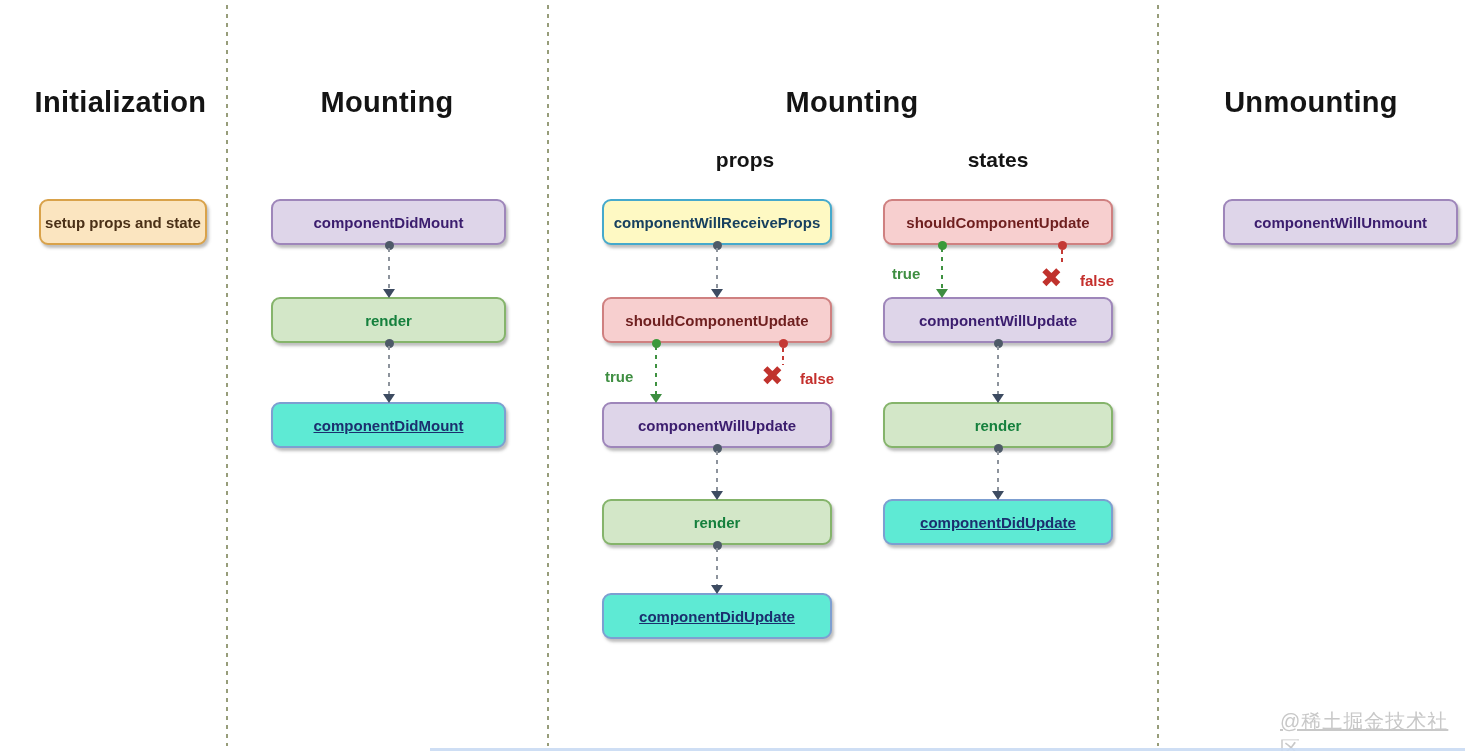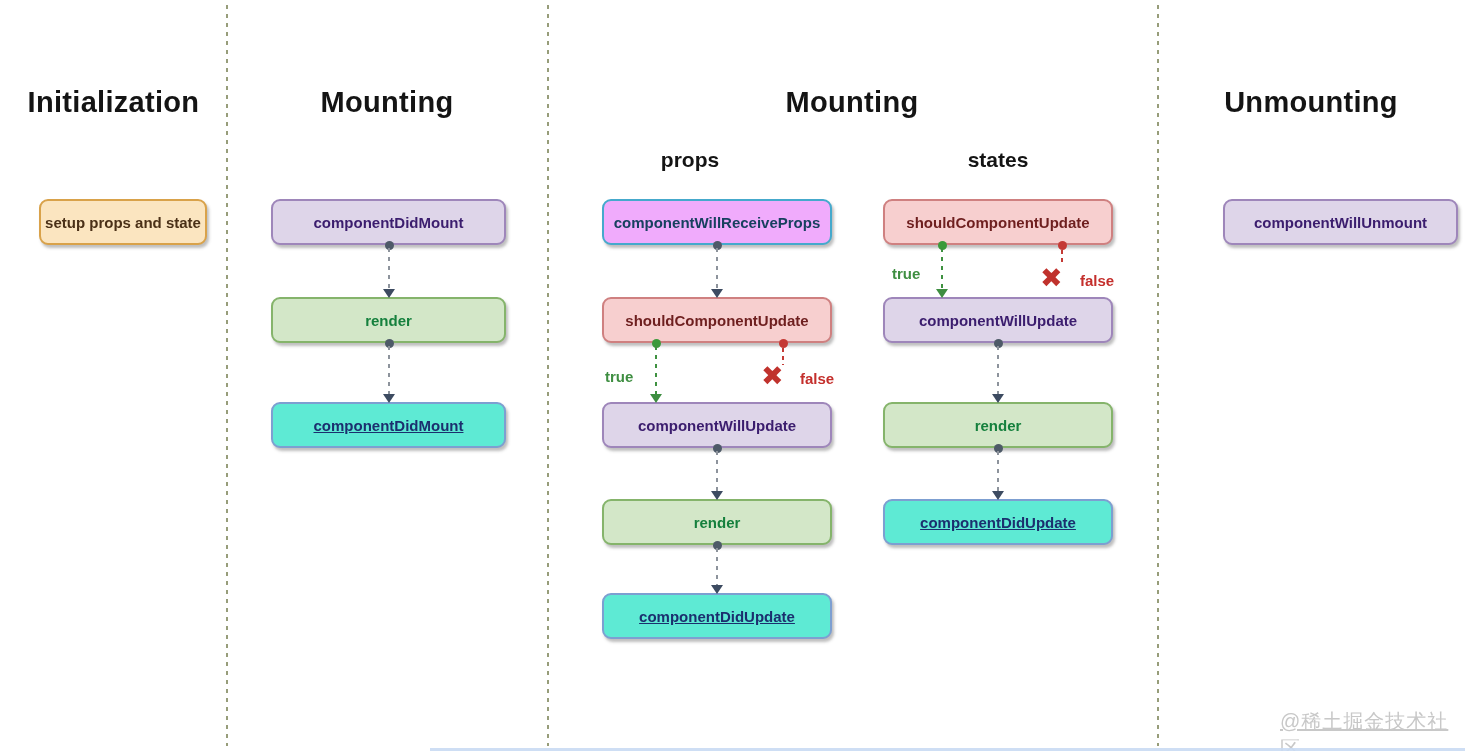--- a/index.html
+++ b/index.html
@@ -28,21 +28,21 @@
     position:absolute;height:46px;box-sizing:border-box;
     border-radius:9px;border:2px solid;
     display:flex;align-items:center;justify-content:center;
     font-size:15px;font-weight:bold;
     box-shadow:2px 3px 3px rgba(110,110,110,.45);
   }
   .node.yellow{background:#fbe5c0;border-color:#d9a24a;color:#4a3017;}
   .node.purple{background:#ded5e9;border-color:#9e86ba;color:#3b1d6e;}
   .node.green {background:#d3e7c8;border-color:#85b46b;color:#15803d;}
   .node.blue  {background:#5eead4;border-color:#7d9fd1;color:#1b2f6e;text-decoration:underline;}
-  .node.cyan  {background:#f0abfc;border-color:#45a9cc;color:#17405f;}
+  .node.cyan  {background:#fef9c3;border-color:#45a9cc;color:#17405f;}
   .node.red   {background:#f7cfcf;border-color:#cf8080;color:#6e1f1f;}
 
   .arrow{position:absolute;width:12px;}
   .arrow .dot{
     position:absolute;top:0;left:calc(50% - 4.5px);
     width:9px;height:9px;border-radius:50%;background:#4e5a68;
   }
   .arrow .line{
     position:absolute;top:7px;bottom:9px;left:calc(50% - 1px);width:2px;
     background-image:repeating-linear-gradient(to bottom,#8d939c 0 4px,transparent 4px 9px);
@@ -82,26 +82,26 @@
 </style>
 </head>
 <body>
 
 <div class="canvas">
 
   <div class="divider" style="left:226px"></div>
   <div class="divider" style="left:547px"></div>
   <div class="divider" style="left:1157px"></div>
 
-  <div class="title" style="left:0;width:227px">Initialization</div>
+  <div class="title" style="left:7px;width:227px">Initialization</div>
   <div class="title" style="left:227px;width:320px">Mounting</div>
   <div class="title" style="left:547px;width:610px">Mounting</div>
   <div class="title" style="left:1157px;width:308px">Unmounting</div>
 
-  <div class="subtitle" style="left:575px;width:230px">props</div>
+  <div class="subtitle" style="left:630px;width:230px">props</div>
   <div class="subtitle" style="left:883px;width:230px">states</div>
 
   <div class="node yellow" style="left:39px;top:199px;width:168px">
     <span>setup props and state</span>
   </div>
 
   <div class="node purple" style="left:271px;top:199px;width:235px">
     <span>componentDidMount</span>
   </div>
   <div class="node green" style="left:271px;top:297px;width:235px">

